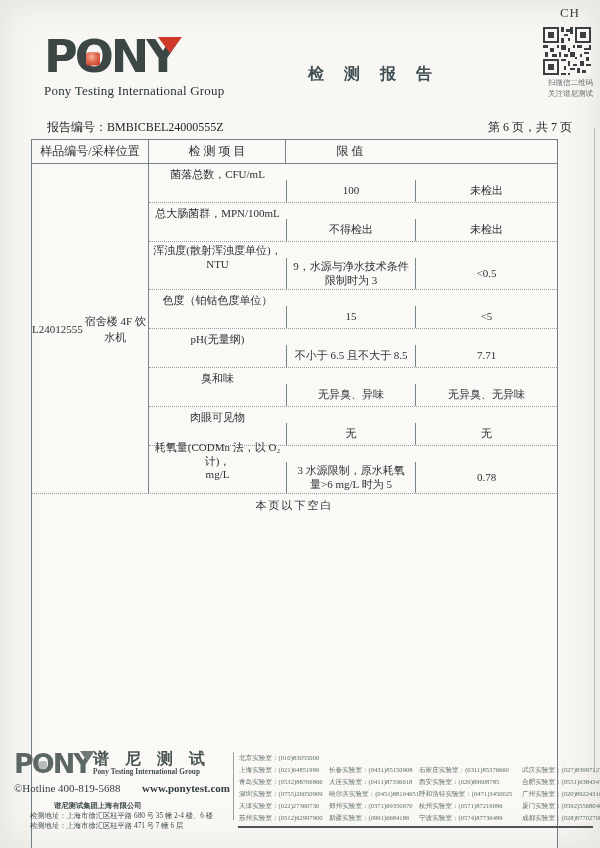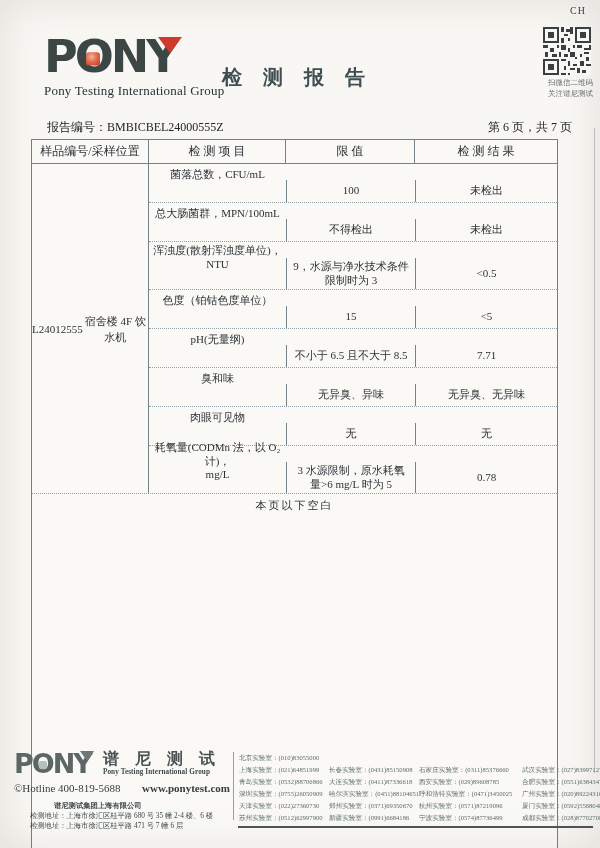--- a/index.html
+++ b/index.html
@@ -1,34 +1,34 @@
 <!DOCTYPE html>
 <html><head>
 <meta charset="utf-8">
 <style>
   html,body{margin:0;padding:0;}
   body{background:#d8d6d2;font-family:"Liberation Serif","DejaVu Serif",serif;}
   .page{position:relative;width:600px;height:848px;margin:0 auto;background:#f8f7f3;
         box-shadow:inset 0 0 40px rgba(120,115,105,.18);overflow:hidden;color:#2c3236;}
 
   
-  .corner-ch{position:absolute;top:5px;right:14px;font-size:10px;color:#3a3f44;letter-spacing:1px;}
+  .corner-ch{position:absolute;top:5px;right:20px;font-size:13px;color:#3a3f44;letter-spacing:1px;}
   .logo{position:absolute;left:44px;top:34px;}
   .pony-letters{display:flex;font-family:"DejaVu Sans","Liberation Sans",sans-serif;
         font-weight:900;font-size:46px;line-height:1;color:#3c4745;letter-spacing:-3px;}
   .pony-letters .pl{position:relative;transform:scaleY(.95);}
   .pony-letters .osq{position:absolute;left:52%;top:55%;transform:translate(-50%,-50%);
         width:14px;height:14px;border-radius:3px;
         background:radial-gradient(circle at 40% 35%,#f6b49e 0%,#e06a4d 45%,#cf3a2a 90%);}
   .pony-letters .ytri{position:absolute;right:-5px;top:2px;width:0;height:0;
         border-left:12px solid transparent;border-right:12px solid transparent;
         border-top:17px solid #cf3a2a;}
   .logo-sub{margin-top:3px;font-size:13px;color:#273335;letter-spacing:.2px;}
-  .doc-title{position:absolute;left:222px;top:64px;width:200px;text-align:left;
-        font-size:20px;font-weight:bold;letter-spacing:8px;color:#3f4e52;}
+  .doc-title{position:absolute;left:240px;top:64px;width:200px;text-align:right;
+        font-size:16px;font-weight:bold;letter-spacing:8px;color:#3f4e52;}
   .qr-box{position:absolute;right:9px;top:27px;width:48px;height:48px;}
   .qr-caption{position:absolute;right:7px;top:78px;font-size:7.5px;line-height:1.4;color:#676c6e;}
 
   
   .report-line{position:absolute;left:47px;top:119px;width:525px;display:flex;
         justify-content:space-between;align-items:baseline;font-size:12px;color:#22272b;}
 
   
   .tbl{position:absolute;left:31px;top:139px;width:525px;border:1.5px solid #6e7f86;
         font-size:11px;background:rgba(255,255,255,.25);}
@@ -57,21 +57,21 @@
   .f-left{position:absolute;left:14px;top:6px;width:216px;}
   .f-logo-row{display:flex;align-items:flex-start;}
   .pony-mini{display:flex;font-family:"DejaVu Sans","Liberation Sans",sans-serif;
         font-weight:900;font-size:27px;line-height:1;color:#5c6765;letter-spacing:-2px;}
   .pony-mini .pl{position:relative;}
   .pony-mini .osq{position:absolute;left:52%;top:55%;transform:translate(-50%,-50%);
         width:8px;height:8px;border-radius:2px;background:#b7bfbc;}
   .pony-mini .ytri{position:absolute;right:-3px;top:1px;width:0;height:0;
         border-left:7px solid transparent;border-right:7px solid transparent;
         border-top:10px solid #6e7977;}
-  .f-brand{margin-left:12px;}
+  .f-brand{margin-left:2px;}
   .f-brand-cn{font-size:16px;font-weight:bold;letter-spacing:6px;color:#4a5553;line-height:1.1;}
   .f-brand-en{font-size:7.2px;font-weight:bold;color:#3f4a4c;letter-spacing:.1px;}
   .f-contact{display:flex;justify-content:space-between;margin-top:5px;font-size:11px;color:#343e41;}
   .f-site{font-weight:bold;}
   .f-company{margin-top:7px;font-size:7.3px;font-weight:bold;color:#3f4a4c;margin-left:40px;}
   .f-addr{font-size:7.3px;color:#3f4a4c;line-height:10px;margin-left:16px;}
   .f-divider{position:absolute;left:233px;top:8px;width:1px;height:68px;background:#97a0a3;}
   .f-labs{position:absolute;left:239px;top:8px;display:grid;
         grid-template-columns:88px 88px 101px 78px;column-gap:2px;
         font-size:6.6px;color:#5e6e6b;}
@@ -156,21 +156,20 @@
   <div class="report-line">
     <div><span>报告编号：</span><span>BMBICBEL24000555Z</span></div>
     <div>第 6 页，共 7 页</div>
   </div>
 
   <div class="tbl">
     <div class="thead">
       <div class="hc">样品编号/采样位置</div>
       <div class="hc">检 测 项 目</div>
       <div class="hc">限 值</div>
-      <div class="hc">检 测 结 果</div>
     </div>
     <div class="tbody">
       <div class="sample-cell">
         <div>L24012555</div>
         <div>宿舍楼 4F 饮水机</div>
       </div>
       <div class="rows">
         <div class="trow">
           <div class="tc">菌落总数，CFU/mL</div>
           <div class="tc">100</div>

